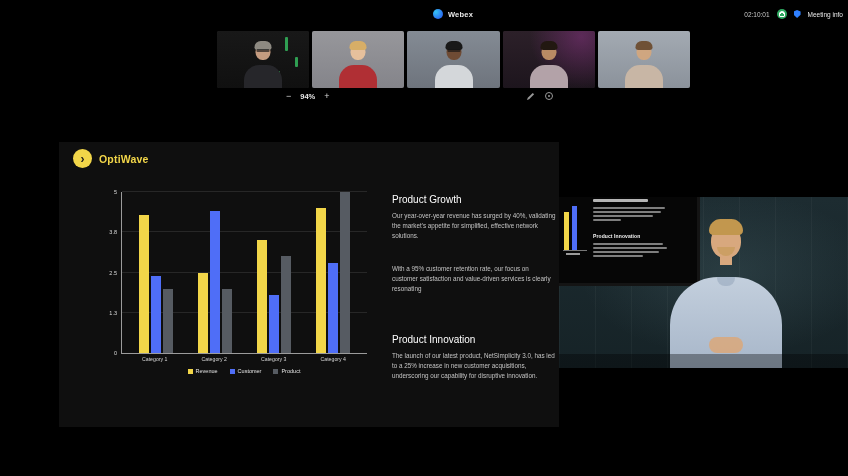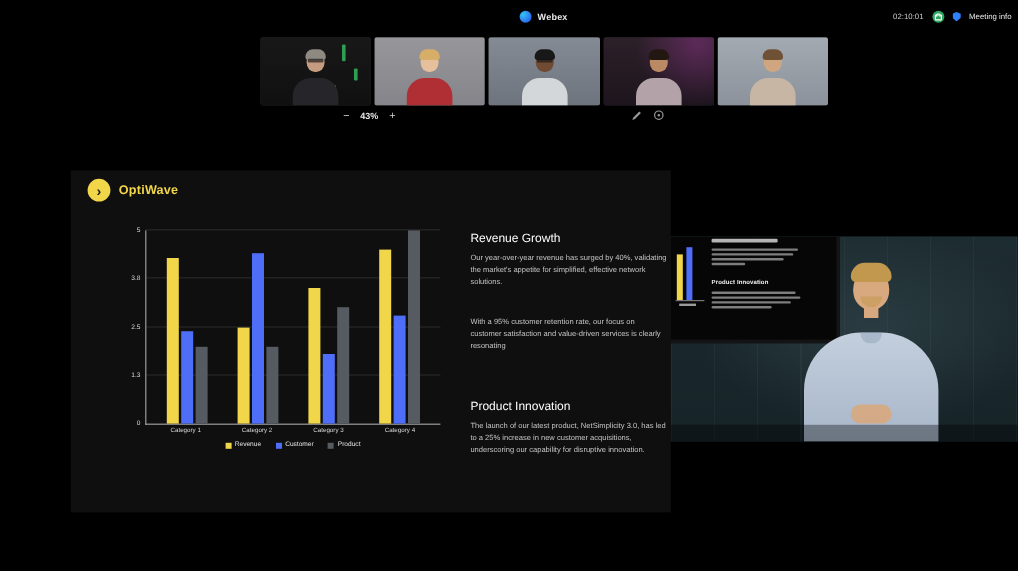--- a/index.html
+++ b/index.html
@@ -163,21 +163,21 @@
         <div class="scene" style="background: linear-gradient(rgb(163, 170, 178), rgb(139, 146, 155));">
           <div class="p-shirt" style="background: rgb(200, 182, 165);"></div>
           <div class="p-head" style="background: rgb(207, 166, 128);"></div>
           <div class="p-hair" style="background: rgb(111, 81, 54);"></div>
         </div>
       </div>
     </div>
 
   <div class="controls-left">
     <span class="zoom-btn">−</span>
-    <span class="zoom-level">43%</span>
+    <span class="zoom-level">94%</span>
     <span class="zoom-btn">+</span>
   </div>
   <div class="controls-right">
     <svg class="pen-icon" viewBox="0 0 10 10">
       <path d="M1 9 L2 6.5 L7.5 1 L9 2.5 L3.5 8 Z" fill="#9a9a9a"></path>
     </svg>
     <span class="circle-icon">
         <i></i>
       </span>
   </div>
@@ -239,21 +239,21 @@
           </div>
           <div class="legend-item">
             <div class="legend-swatch" style="background: rgb(86, 91, 98);"></div>
             <div class="legend-label">Product</div>
           </div>
         </div>
     </div>
 
     <div class="textcol">
       <div class="section" style="top:52px">
-        <p class="section-title">Revenue Growth</p>
+        <p class="section-title">Product Growth</p>
         <p class="section-body">Our year-over-year revenue has surged by 40%, validating the market's appetite for simplified, effective network solutions.</p>
       </div>
       <div class="section" style="top:122px">
         <p class="section-body">With a 95% customer retention rate, our focus on customer satisfaction and value-driven services is clearly resonating</p>
       </div>
       <div class="section" style="top:192px">
         <p class="section-title">Product Innovation</p>
         <p class="section-body">The launch of our latest product, NetSimplicity 3.0, has led to a 25% increase in new customer acquisitions, underscoring our capability for disruptive innovation.</p>
       </div>
     </div>

